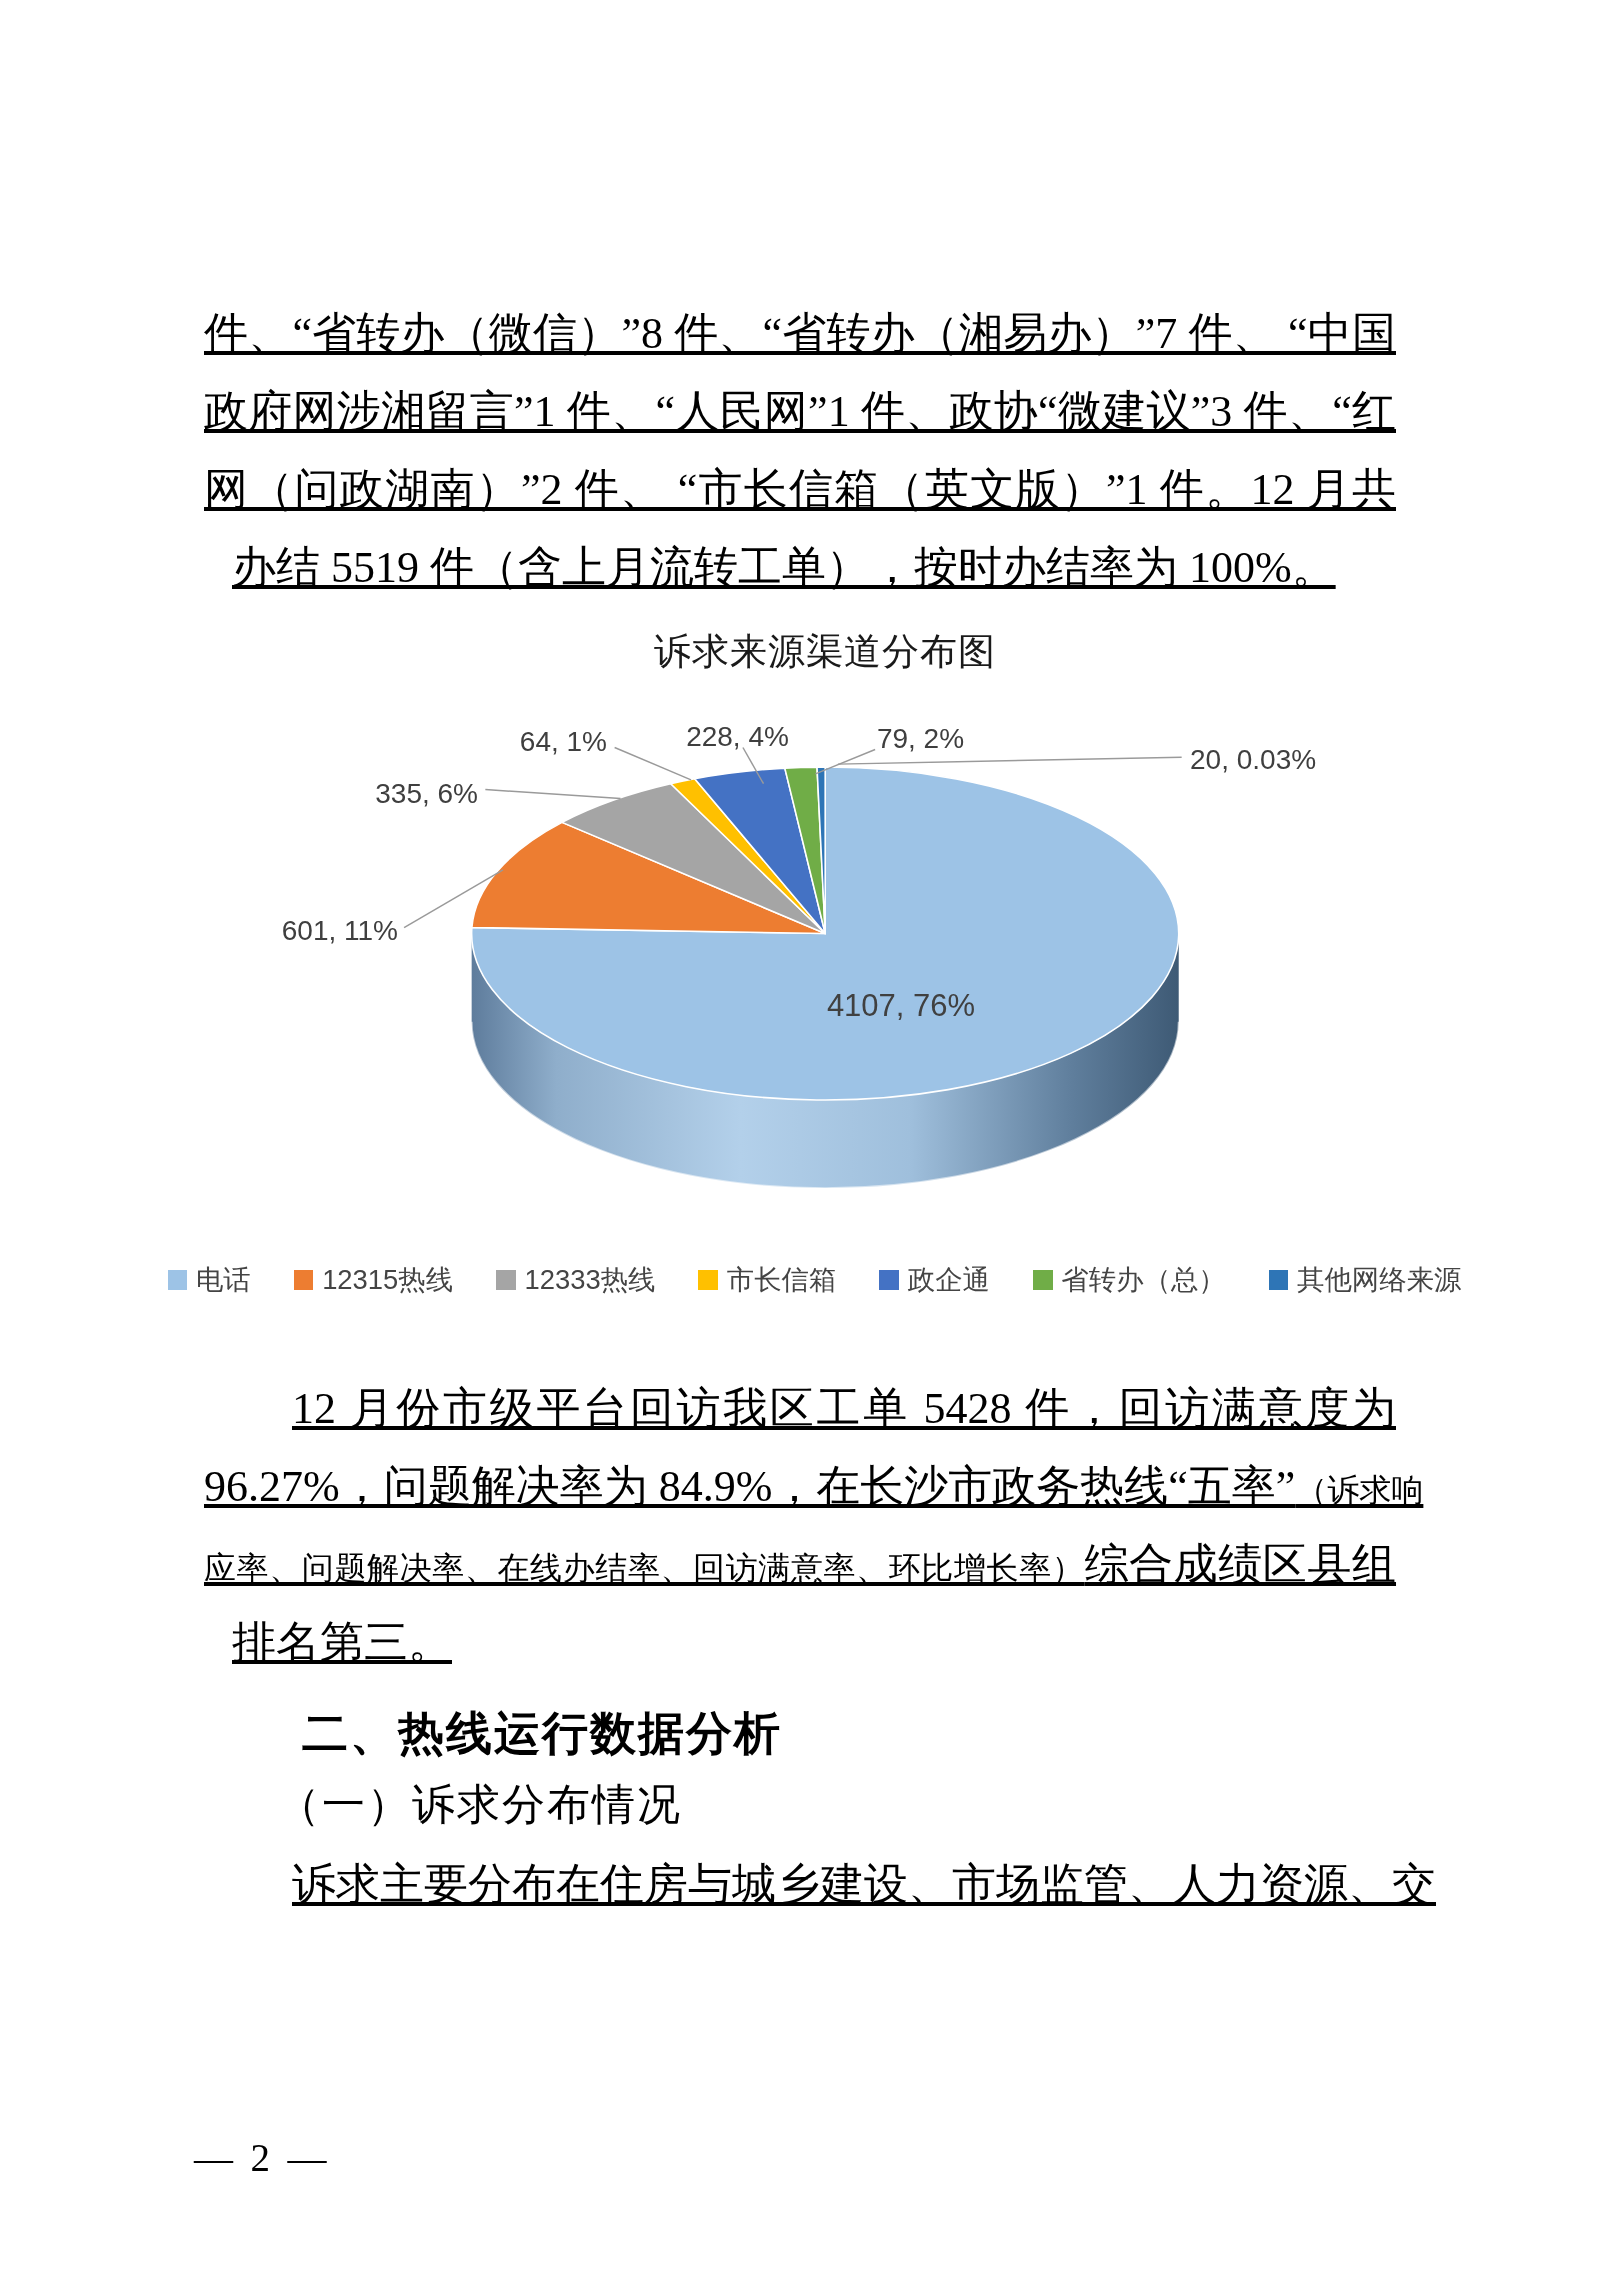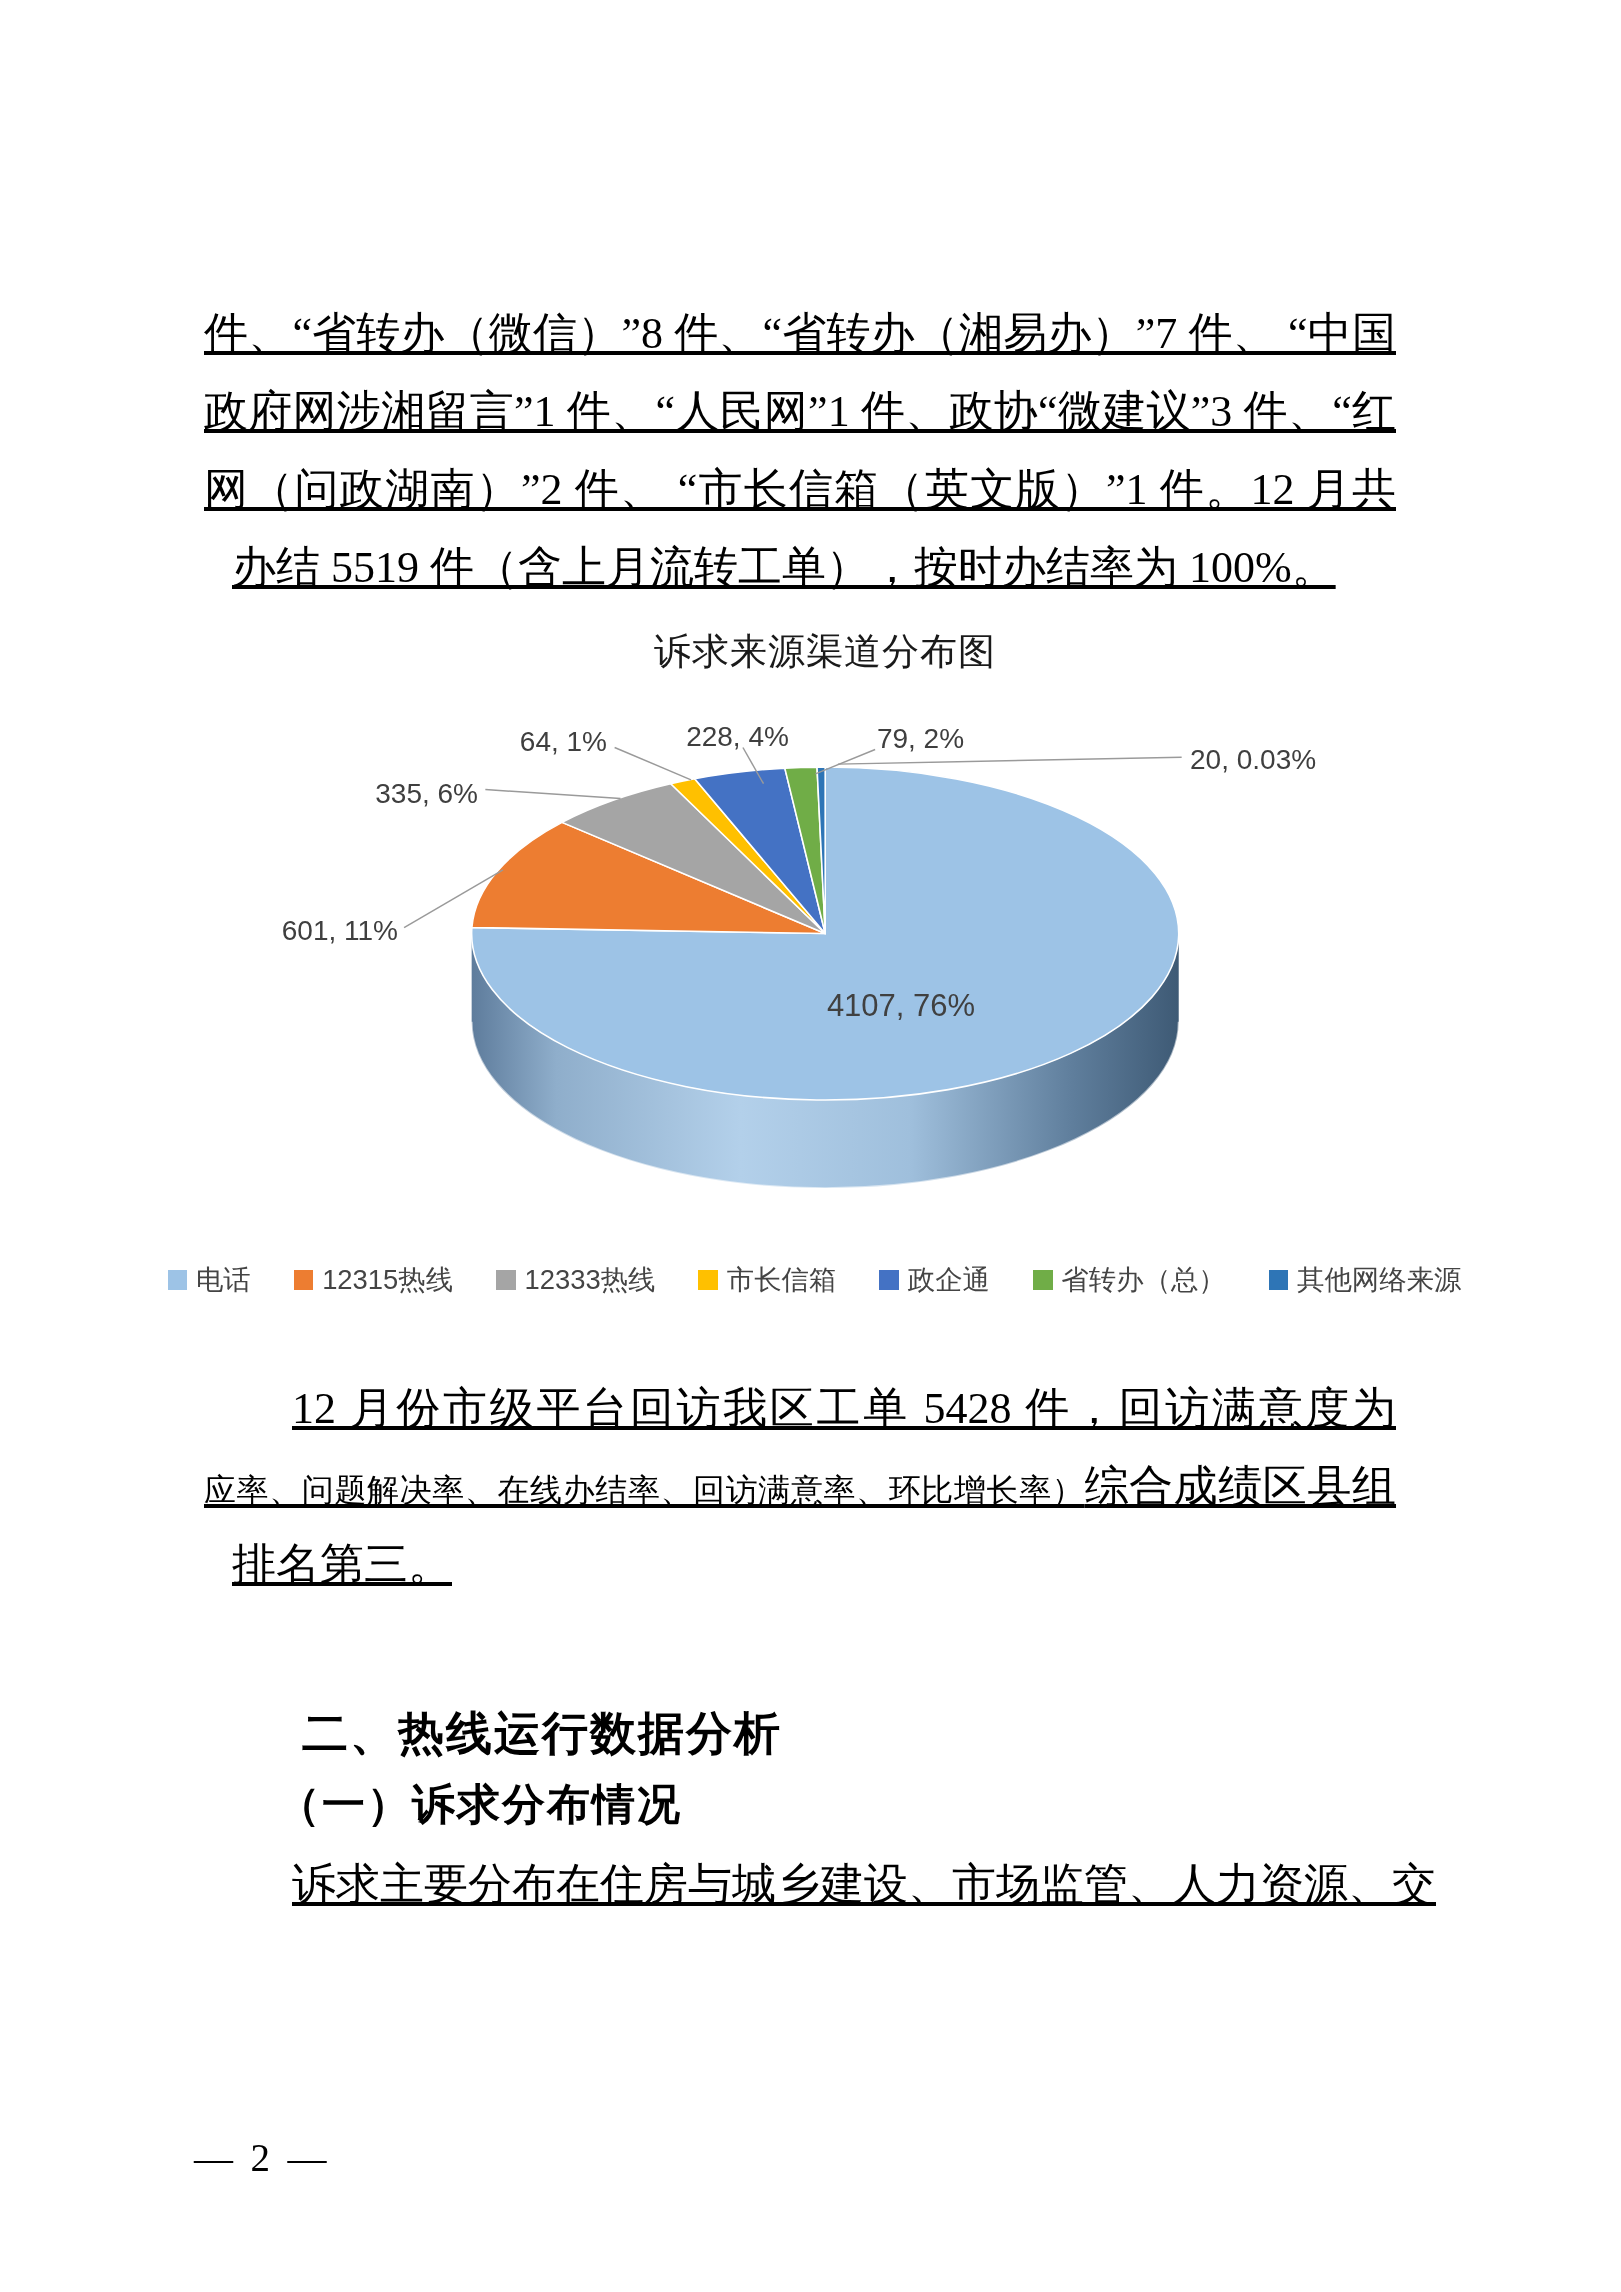--- a/index.html
+++ b/index.html
@@ -20,21 +20,21 @@
   
   .h1{
     position:absolute;left:216px;top:1691px;width:1192px;
     font-family:"Liberation Sans", sans-serif;
     font-weight:bold;font-size:46px;line-height:61px;
     padding-left:86px;letter-spacing:2px;margin-top:12px;
   }
   .h2{
     position:absolute;left:216px;top:1776px;width:1192px;
     font-family:"Liberation Serif", serif;
-    font-weight:bold;font-size:43px;line-height:57px;
+    font-weight:normal;font-size:43px;line-height:57px;
     padding-left:61px;letter-spacing:2px;
   }
   
   .chart-title{
     position:absolute;left:237px;top:627px;width:1176px;
     text-align:center;font-size:37px;color:#1a1a1a;letter-spacing:1px;
   }
   #chart-svg{position:absolute;left:0;top:676px;}
   .pie-label{
     position:absolute;
@@ -136,20 +136,21 @@
     <span>省转办（总）</span>
   </div>
   <div class="lg-item">
     <span class="sw" style="background: rgb(46, 117, 182);"></span>
     <span>其他网络来源</span>
   </div>
 </div>
 
 <div class="para" style="top:1370px">
   <div class="pline indent2">12 月份市级平台回访我区工单 5428 件，回访满意度为</div>
+  <div class="pline"><span>96.27%，问题解决率为 84.9%，在长沙市政务热线“五率”</span><span class="small-seg">（诉求响</span></div>
   <div class="pline"><span class="small-seg">应率、问题解决率、在线办结率、回访满意率、环比增长率）</span><span>综合成绩区县组</span></div>
   <div class="pline last">排名第三。</div>
 </div>
 
 <div class="h1">二、热线运行数据分析</div>
 <div class="h2">（一）诉求分布情况</div>
 
 <div class="para" style="top:1846px">
   <div class="pline indent2">诉求主要分布在住房与城乡建设、市场监管、人力资源、交</div>
 </div>

